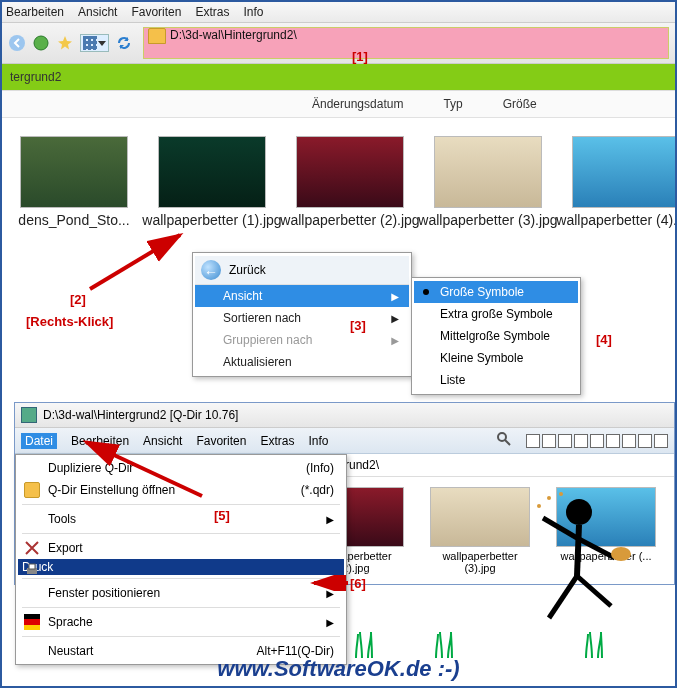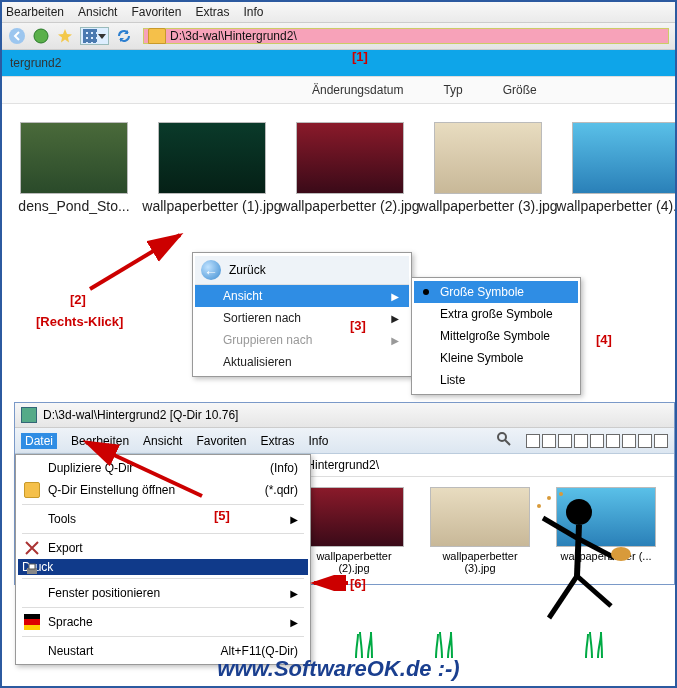--- a/index.html
+++ b/index.html
@@ -8,26 +8,26 @@
 
 .menubar { background: linear-gradient(#f8f8f8,#eaeaea); border-bottom: 1px solid #ccc; padding: 3px 4px; display: flex; gap: 14px; }
 .menubar span { color: #222; }
 
 
 .toolbar { background: linear-gradient(#f4f4f4,#e4e4e4); border-bottom: 1px solid #ccc; padding: 4px 6px; display: flex; align-items: center; gap: 6px; }
 .toolbar .ico { width: 18px; height: 18px; display: inline-flex; align-items: center; justify-content: center; }
 .views-drop { display:flex; align-items:center; gap:1px; background:#ddeeff; border:1px solid #9bb; padding:1px 2px; }
 .views-drop .grid { width:14px; height:14px; background: repeating-linear-gradient(#4a7ab0 0 3px, transparent 3px 5px), repeating-linear-gradient(90deg,#4a7ab0 0 3px, transparent 3px 5px); }
 .views-drop .caret { border-left:4px solid transparent; border-right:4px solid transparent; border-top:5px solid #333; }
-.addrbar { flex:1; display:flex; align-items:center; background:#f7a2b9; border:1px solid #cc6; margin-left:4px; height:16px; }
+.addrbar { flex:1; display:flex; background:#f7a2b9; border:1px solid #cc6; margin-left:4px; height:32px; }
 .addrbar .foldico { width:18px; height:16px; background:#f5c04a; border:1px solid #c89a2a; margin:0 4px; border-radius:2px 2px 0 0; }
 .addrbar .path { color:#111; }
 
 
-.crumbrow { background:#0ea5e9; border-bottom:1px solid #ddd; padding:6px 8px; color:#333; }
+.crumbrow { background:#84cc16; border-bottom:1px solid #ddd; padding:6px 8px; color:#333; }
 
 .colhdr { display:flex; gap:40px; padding:6px 20px; border-bottom:1px solid #e1e1e1; background:#fafafa; }
 .colhdr span:first-child { flex:0 0 250px; }
 .colhdr span { color:#333; }
 
 
 .thumbrow { display:flex; gap:30px; padding:18px 18px 4px 18px; background:#fff; }
 .thumb { width:108px; display:flex; flex-direction:column; align-items:center; gap:4px; }
 .thumb .img { width:108px; height:72px; border:1px solid #bbb; }
 .thumb .cap { font-size:14px; color:#222; text-align:center; white-space:nowrap; }
@@ -54,21 +54,21 @@
 .qmenu .spacer { flex:1; }
 .qlayouts { display:flex; gap:2px; }
 .qlayouts span { width:14px; height:14px; border:1px solid #6a6a6a; background:#fff; display:inline-block; }
 .qmenu .hi { background:#2f8de4; color:#fff; padding:1px 4px; }
 .qaddr { display:flex; align-items:center; gap:4px; border-bottom:1px solid #ddd; padding:4px 6px; }
 .qthumbrow { display:flex; gap:26px; padding:10px 18px; }
 .qthumb .img { width:100px; height:60px; border:1px solid #bbb; }
 .qthumb .cap { font-size:11px; text-align:center; margin-top:3px; }
 
 
-.filemenu { position:absolute; left:0; top:26px; width:296px; background:#fff; border:1px solid #999; box-shadow:2px 2px 5px rgba(0,0,0,.25); padding:2px; }
+.filemenu { position:absolute; left:0; top:26px; width:332px; background:#fff; border:1px solid #999; box-shadow:2px 2px 5px rgba(0,0,0,.25); padding:2px; }
 .fm-item { display:flex; justify-content:space-between; align-items:center; padding:4px 10px 4px 30px; position:relative; }
 .fm-item .ico { position:absolute; left:6px; top:3px; width:16px; height:16px; }
 .fm-item.hi { background:#103a8a; color:#fff; }
 .fm-sep { height:1px; background:#ddd; margin:3px 4px; }
 .fm-item .sub { font-size:10px; }
 
 
 .anno { position:absolute; color:#c00; font-weight:bold; font-size:13px; }
 .arrow-red { position:absolute; }
 .footer { position:absolute; bottom:4px; left:0; right:0; text-align:center; color:#1a3f8f; font-weight:bold; font-style:italic; font-size:22px; }
@@ -279,21 +279,21 @@
       </div>
     <div class="qthumb">
         <div class="img" style="background:linear-gradient(#5ac0e8,#2a80b8)"></div>
         <div class="cap">wallpaperbetter (...</div>
       </div>
   </div>
 </div>
 
 <span class="anno" style="left:350px; top:47px">[1]</span>
 <span class="anno" style="left:68px; top:290px">[2]</span>
-<span class="anno" style="left:34px; top:312px">[Rechts-Klick]</span>
+<span class="anno" style="left:24px; top:312px">[Rechts-Klick]</span>
 <span class="anno" style="left:348px; top:316px">[3]</span>
 <span class="anno" style="left:594px; top:330px">[4]</span>
 <span class="anno" style="left:212px; top:506px">[5]</span>
 <span class="anno" style="left:348px; top:574px">[6]</span>
 
 <svg class="arrow-red" style="left:80px; top:225px" width="110" height="70">
     <defs>
       <marker id="ah1" markerWidth="10" markerHeight="10" refX="8" refY="3" orient="auto">
         <path d="M0 0l9 3-9 3z" fill="#c00"></path>
       </marker>

